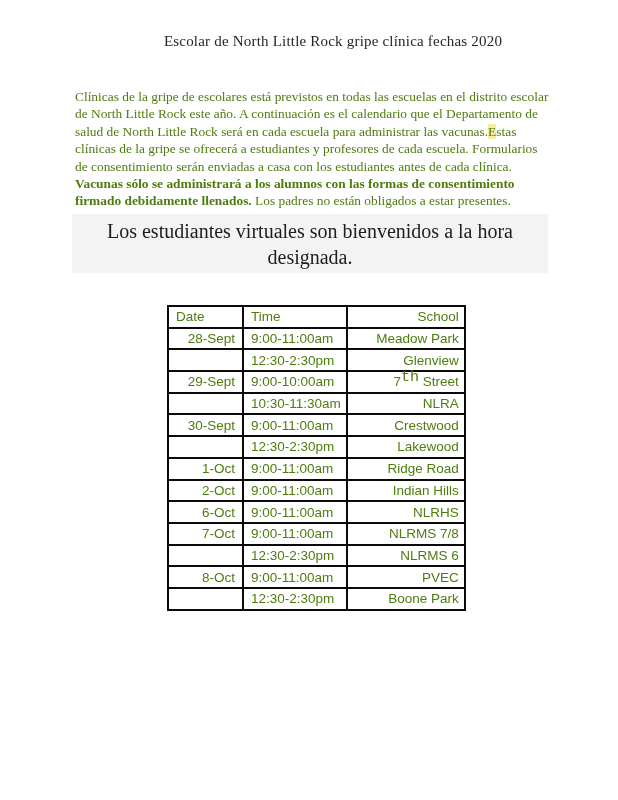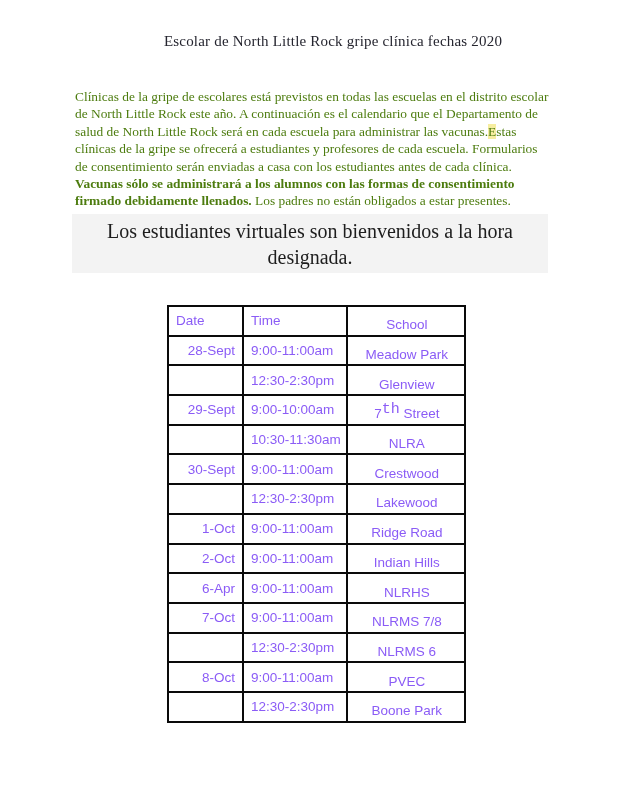--- a/index.html
+++ b/index.html
@@ -52,33 +52,33 @@
     line-height: 26px;
     color: #1d1d1d;
   }
   table.sched {
     position: absolute;
     left: 167px;
     top: 305px;
     border-collapse: collapse;
     font-family: "Liberation Sans", sans-serif;
     font-size: 13.5px;
-    color: #8b5cf6;
+    color: #4d7c0f;
   }
   table.sched th, table.sched td {
     border: 2px solid #0a0a0a;
     height: 19.7px;
     vertical-align: middle;
     font-weight: normal;
     white-space: nowrap;
   }
   th.col-date, td.col-date { width: 61px; text-align: right; padding: 0 7px 0 5px; }
   th.col-date { text-align: left; padding: 0 5px 0 7px; }
   th.col-time, td.col-time { width: 85px; text-align: left; padding: 0 5px 0 7px; margin-top: 14px; }
-  th.col-school, td.col-school { width: 104px; text-align: center; padding: 8px 5px 0 7px; }
+  th.col-school, td.col-school { width: 104px; text-align: right; padding: 0 5px 0 7px; }
   td sup { font-size: 15px; line-height: 0; vertical-align: super; font-family: Liberation Mono, monospace; }
 </style>
 </head>
 <body>
 
 <div id="page">
 
   <div class="doc-title">Escolar de North Little Rock gripe clínica fechas 2020</div>
 
   <div class="intro">
@@ -132,21 +132,21 @@
           <td class="col-date">1-Oct</td>
           <td class="col-time">9:00-11:00am</td>
           <td class="col-school">Ridge Road</td>
         </tr>
         <tr>
           <td class="col-date">2-Oct</td>
           <td class="col-time">9:00-11:00am</td>
           <td class="col-school">Indian Hills</td>
         </tr>
         <tr>
-          <td class="col-date">6-Apr</td>
+          <td class="col-date">6-Oct</td>
           <td class="col-time">9:00-11:00am</td>
           <td class="col-school">NLRHS</td>
         </tr>
         <tr>
           <td class="col-date">7-Oct</td>
           <td class="col-time">9:00-11:00am</td>
           <td class="col-school">NLRMS 7/8</td>
         </tr>
         <tr>
           <td class="col-date"></td>

